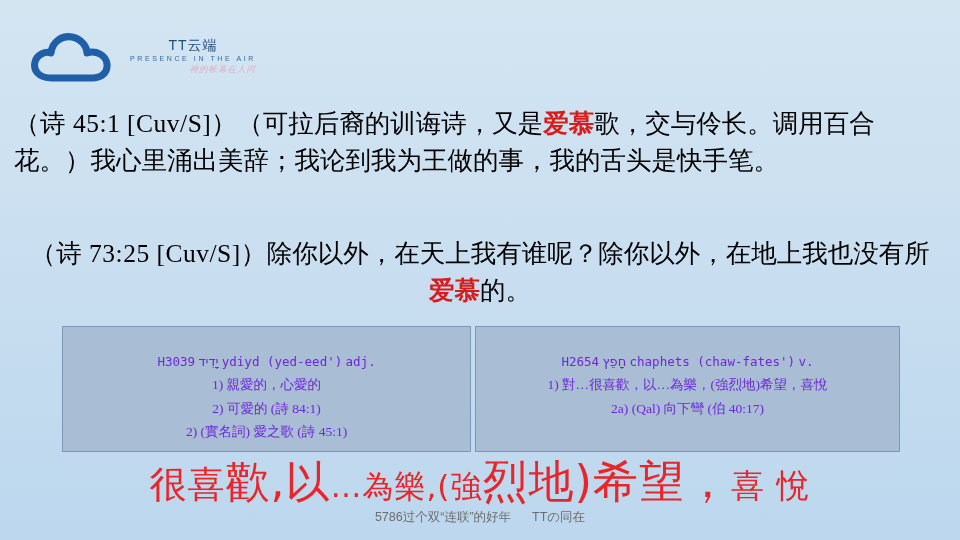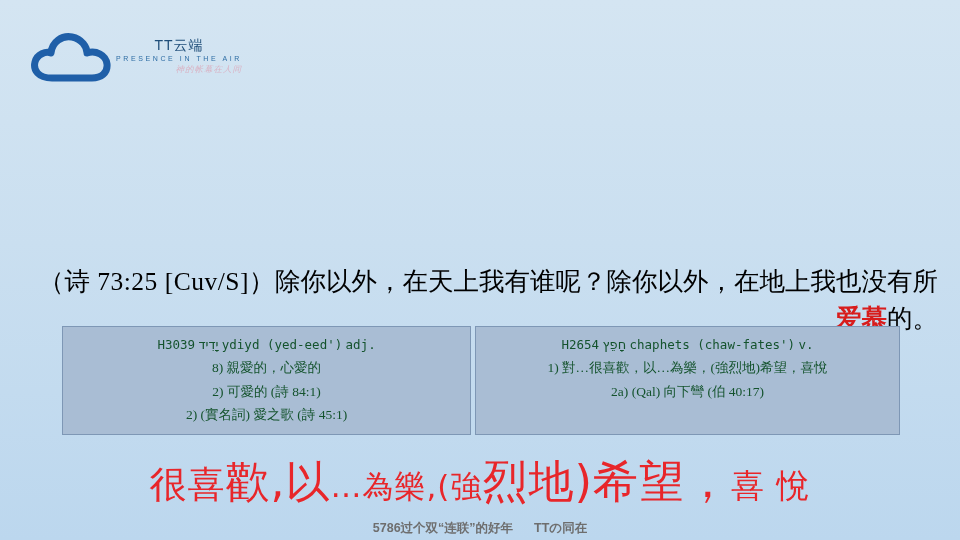--- a/index.html
+++ b/index.html
@@ -21,20 +21,21 @@
   }
 
   
   .logo-area {
     position: absolute;
     left: 30px;
     top: 20px;
     height: 72px;
     display: flex;
     align-items: center;
+    gap: 14px;
   }
   .cloud-mark {
     width: 86px;
     height: 60px;
     position: relative;
     flex: none;
   }
   .logo-text {
     display: flex;
     flex-direction: column;
@@ -89,22 +90,21 @@
     letter-spacing: 0px;
   }
   .verse2 {
     position: absolute;
     left: 22px;
     right: 22px;
     top: 236px;
     font-size: 25.5px;
     line-height: 1.45;
     color: #000;
-    text-align: right;
-    margin-top: 28px;
+    text-align: center;
   }
   .hl {
     color: #d81c1c;
     font-weight: bold;
   }
   .ref {
     letter-spacing: 0.5px;
   }
 
   
@@ -112,24 +112,24 @@
     position: absolute;
     left: 62px;
     top: 326px;
     width: 838px;
     display: flex;
     gap: 4px;
   }
   .lex {
     background: #a9bdd4;
     border: 1px solid #7e97b5;
-    color: #14532d;
+    color: #6d28d9;
     font-size: 13.5px;
     line-height: 1.72;
-    padding: 6px 4px 8px;
+    padding: 23px 4px 8px;
     text-align: center;
   }
   .lex-left { width: 404px; }
   .lex-right { width: 420px; }
   .lex .hebrew {
     font-family: "DejaVu Sans", sans-serif;
     font-size: 13px;
   }
   .lex .mono {
     font-family: "DejaVu Sans Mono", monospace;
@@ -155,26 +155,25 @@
   .gloss .s2 { font-size: 44px; }
   .gloss .s3 { font-size: 31px; }
   .gloss .s4 { font-size: 45px; }
   .gloss .s5 { font-size: 33px; }
 
   
   .footer {
     position: absolute;
     left: 0;
     right: 0;
-    bottom: 3px;
+    bottom: 14px;
     text-align: center;
     font-family: "Liberation Sans", sans-serif;
     font-size: 12.5px;
     color: #6e6e6e;
-    font-weight: bold;
   }
   .footer .sep { display: inline-block; width: 14px; }
 </style>
 </head>
 <body>
 
 <div class="slide">
 
   <div class="logo-area">
     <div class="cloud-mark">
@@ -182,35 +181,38 @@
         <path d="M22 52 C8 52 3 44 5 36 C7 28 16 25 21 27 C22 16 32 9 42 11 C52 13 57 21 57 27 C66 24 76 29 77 38 C78 47 71 52 62 52 Z" fill="none" stroke="#1f5fa8" stroke-width="7" stroke-linejoin="round" stroke-linecap="round"></path>
       </svg>
     </div>
     <div class="logo-text">
       <div class="logo-cn">TT云端</div>
       <div class="logo-en2">PRESENCE IN THE AIR</div>
       <div class="logo-script">神的帐幕在人间</div>
     </div>
   </div>
 
+  <div class="verse1">
+    <span class="ref">（诗 45:1 [Cuv/S]）</span><span>（可拉后裔的训诲诗，又是</span><span class="hl">爱慕</span><span>歌，交与伶长。调用百合花。）我心里涌出美辞；我论到我为王做的事，我的舌头是快手笔。</span>
+  </div>
 
   <div class="verse2">
     <span class="ref">（诗 73:25 [Cuv/S]）</span><span>除你以外，在天上我有谁呢？除你以外，在地上我也没有所</span><span class="hl">爱慕</span><span>的。</span>
   </div>
 
   <div class="lex-wrap">
 
     <div class="lex lex-left">
       <div class="lex-line">
         <span class="mono">H3039</span>
         <span class="hebrew">יָדִיד</span>
         <span class="mono">ydiyd (yed-eed')</span>
         <span class="mono">adj.</span>
       </div>
-      <div class="lex-line">8) 親愛的，心愛的</div>
+      <div class="lex-line">1) 親愛的，心愛的</div>
       <div class="lex-line">2) 可愛的 (詩 84:1)</div>
       <div class="lex-line">2) (實名詞) 愛之歌 (詩 45:1)</div>
     </div>
 
     <div class="lex lex-right">
       <div class="lex-line">
         <span class="mono">H2654</span>
         <span class="hebrew">חָפֵץ</span>
         <span class="mono">chaphets (chaw-fates')</span>
         <span class="mono">v.</span>

